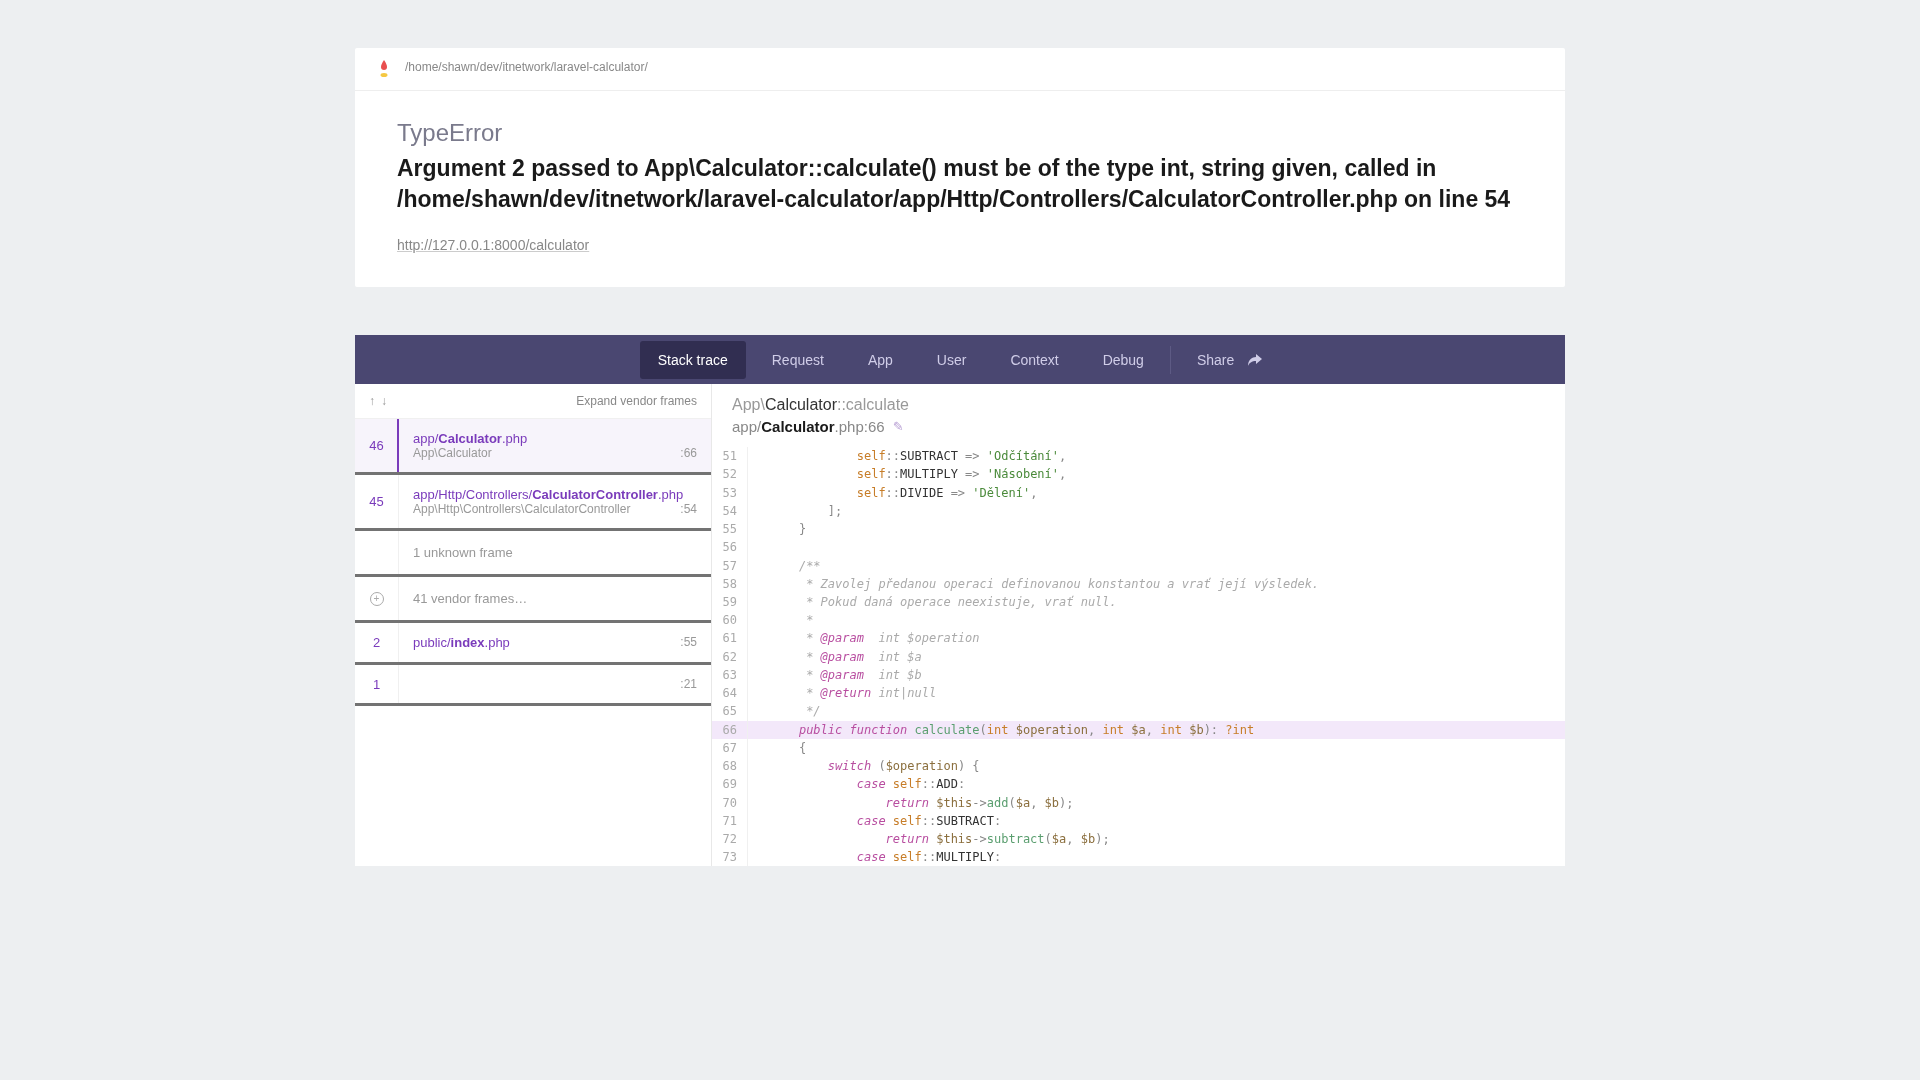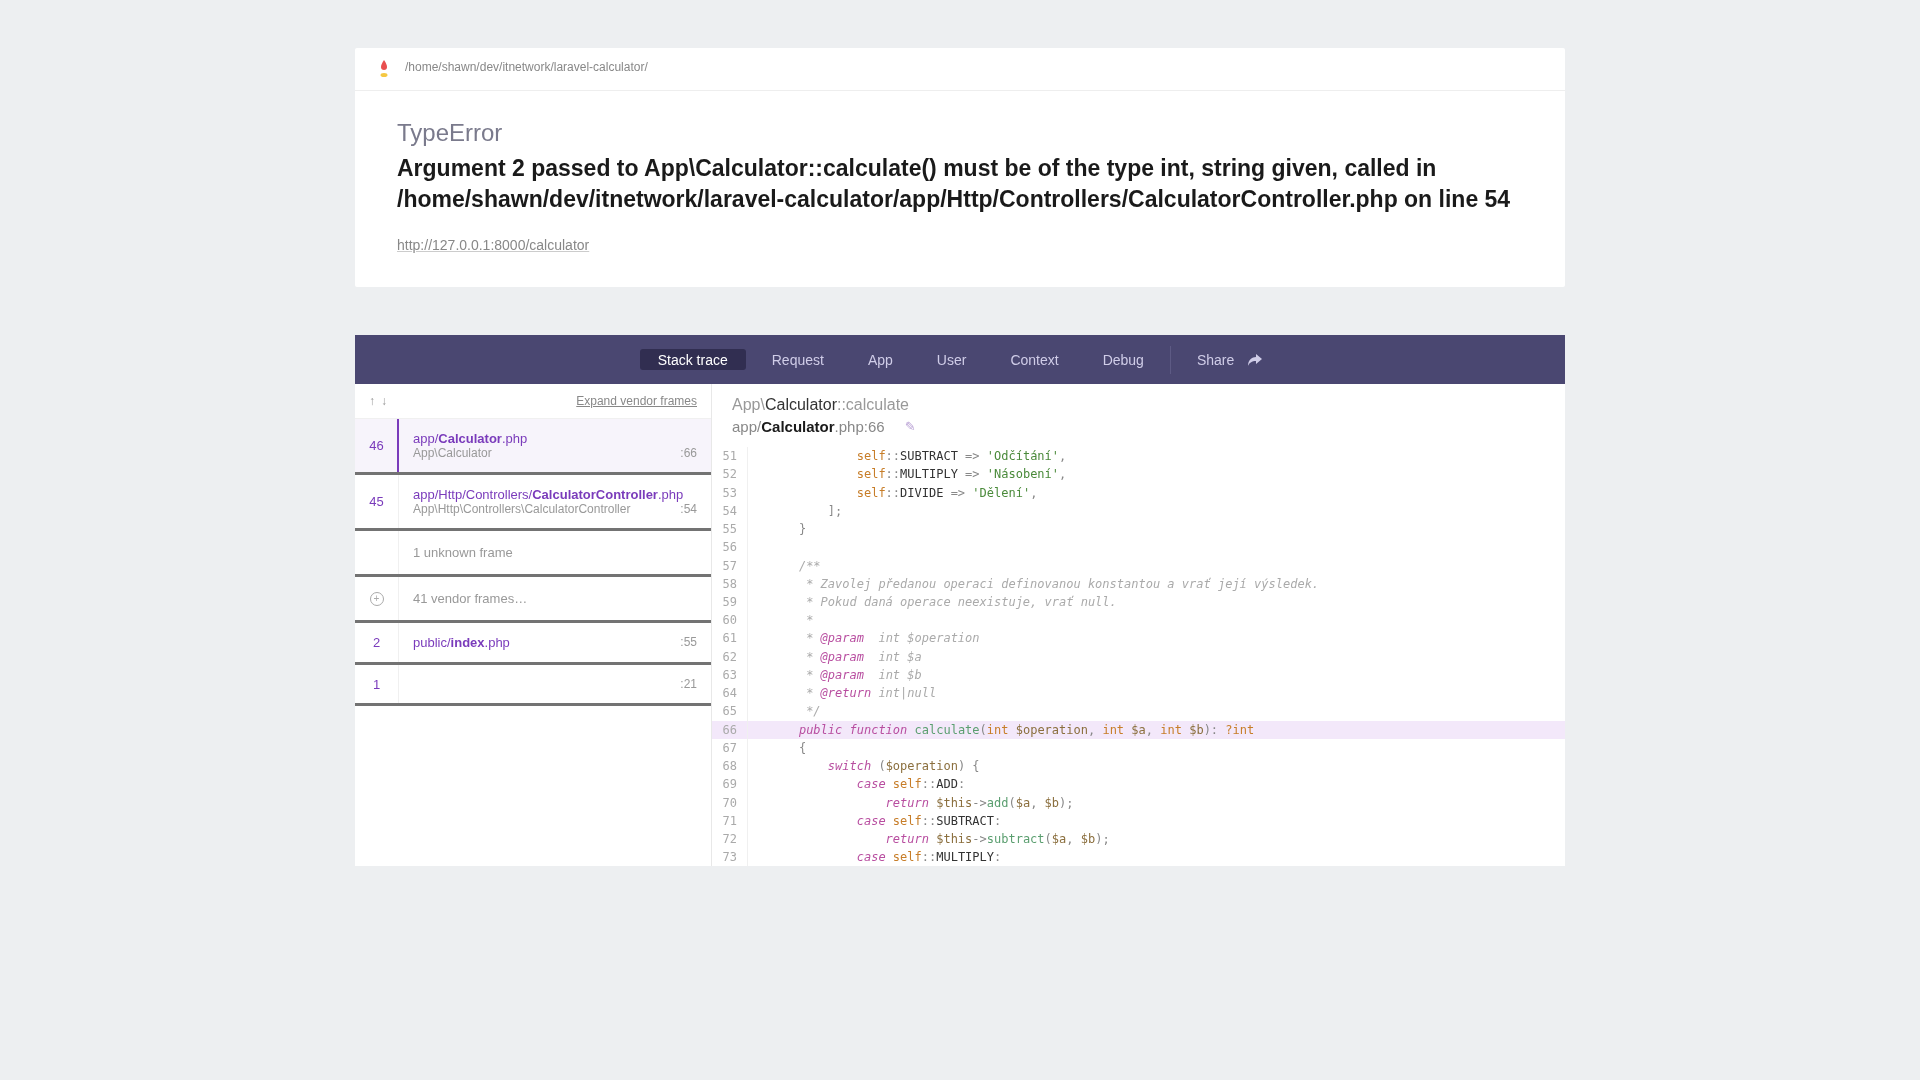--- a/index.html
+++ b/index.html
@@ -79,21 +79,21 @@
   display: flex;
   align-items: center;
   color: #d0cde8;
   font-size: 14px;
   cursor: pointer;
 }
 .tab.active {
   background: #312e51;
   color: #fff;
   border-radius: 3px;
-  height: 21px;
+  height: 38px;
   margin: 0 4px;
   padding: 0 18px;
 }
 .tab-divider {
   width: 1px;
   height: 28px;
   background: #5d5a84;
   margin: 0 4px;
 }
 .share-tab {
@@ -130,21 +130,20 @@
   gap: 6px;
 }
 .arrow {
   color: #999;
   font-size: 12px;
   cursor: pointer;
 }
 .expand-link {
   color: #888;
   font-size: 12px;
-  text-decoration: underline;
   cursor: pointer;
 }
 .frame {
   display: flex;
   border-bottom: 3px solid #737373;
   cursor: pointer;
   position: relative;
 }
 .frame.active {
   background: #f7f4fb;
@@ -226,21 +225,21 @@
 .code-breadcrumb {
   color: #999;
   font-size: 16px;
   margin-bottom: 4px;
 }
 .code-breadcrumb .dark { color: #333; }
 .code-filepath {
   font-size: 15px;
   display: flex;
   align-items: center;
-  gap: 20px;
+  gap: 8px;
 }
 .code-filepath .dim { color: #888; }
 .code-filepath .em { color: #1a1a1a; font-weight: 600; }
 .edit-icon { color: #b8a0d4; font-size: 13px; }
 .code-block {
   font-family: 'Consolas', 'Monaco', monospace;
   font-size: 12px;
   line-height: 1.52;
 }
 .code-line {

